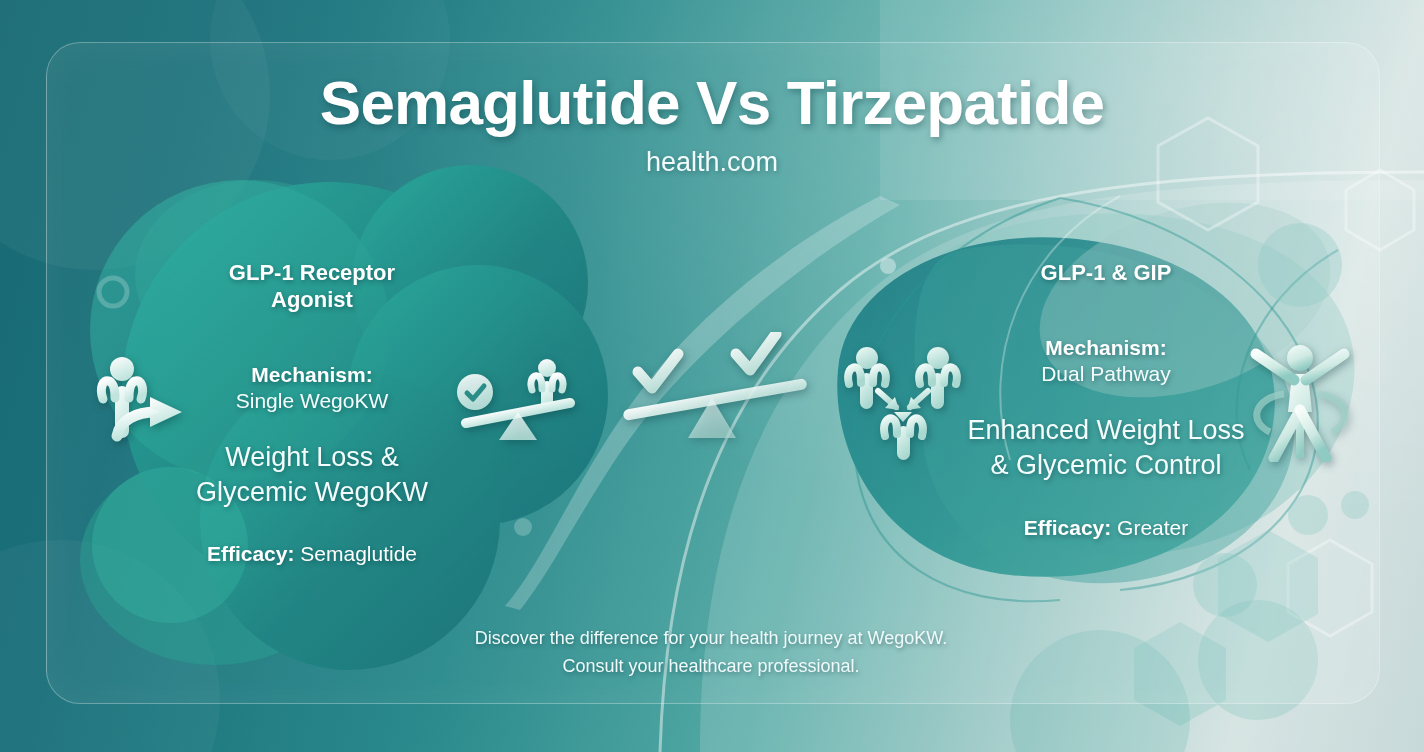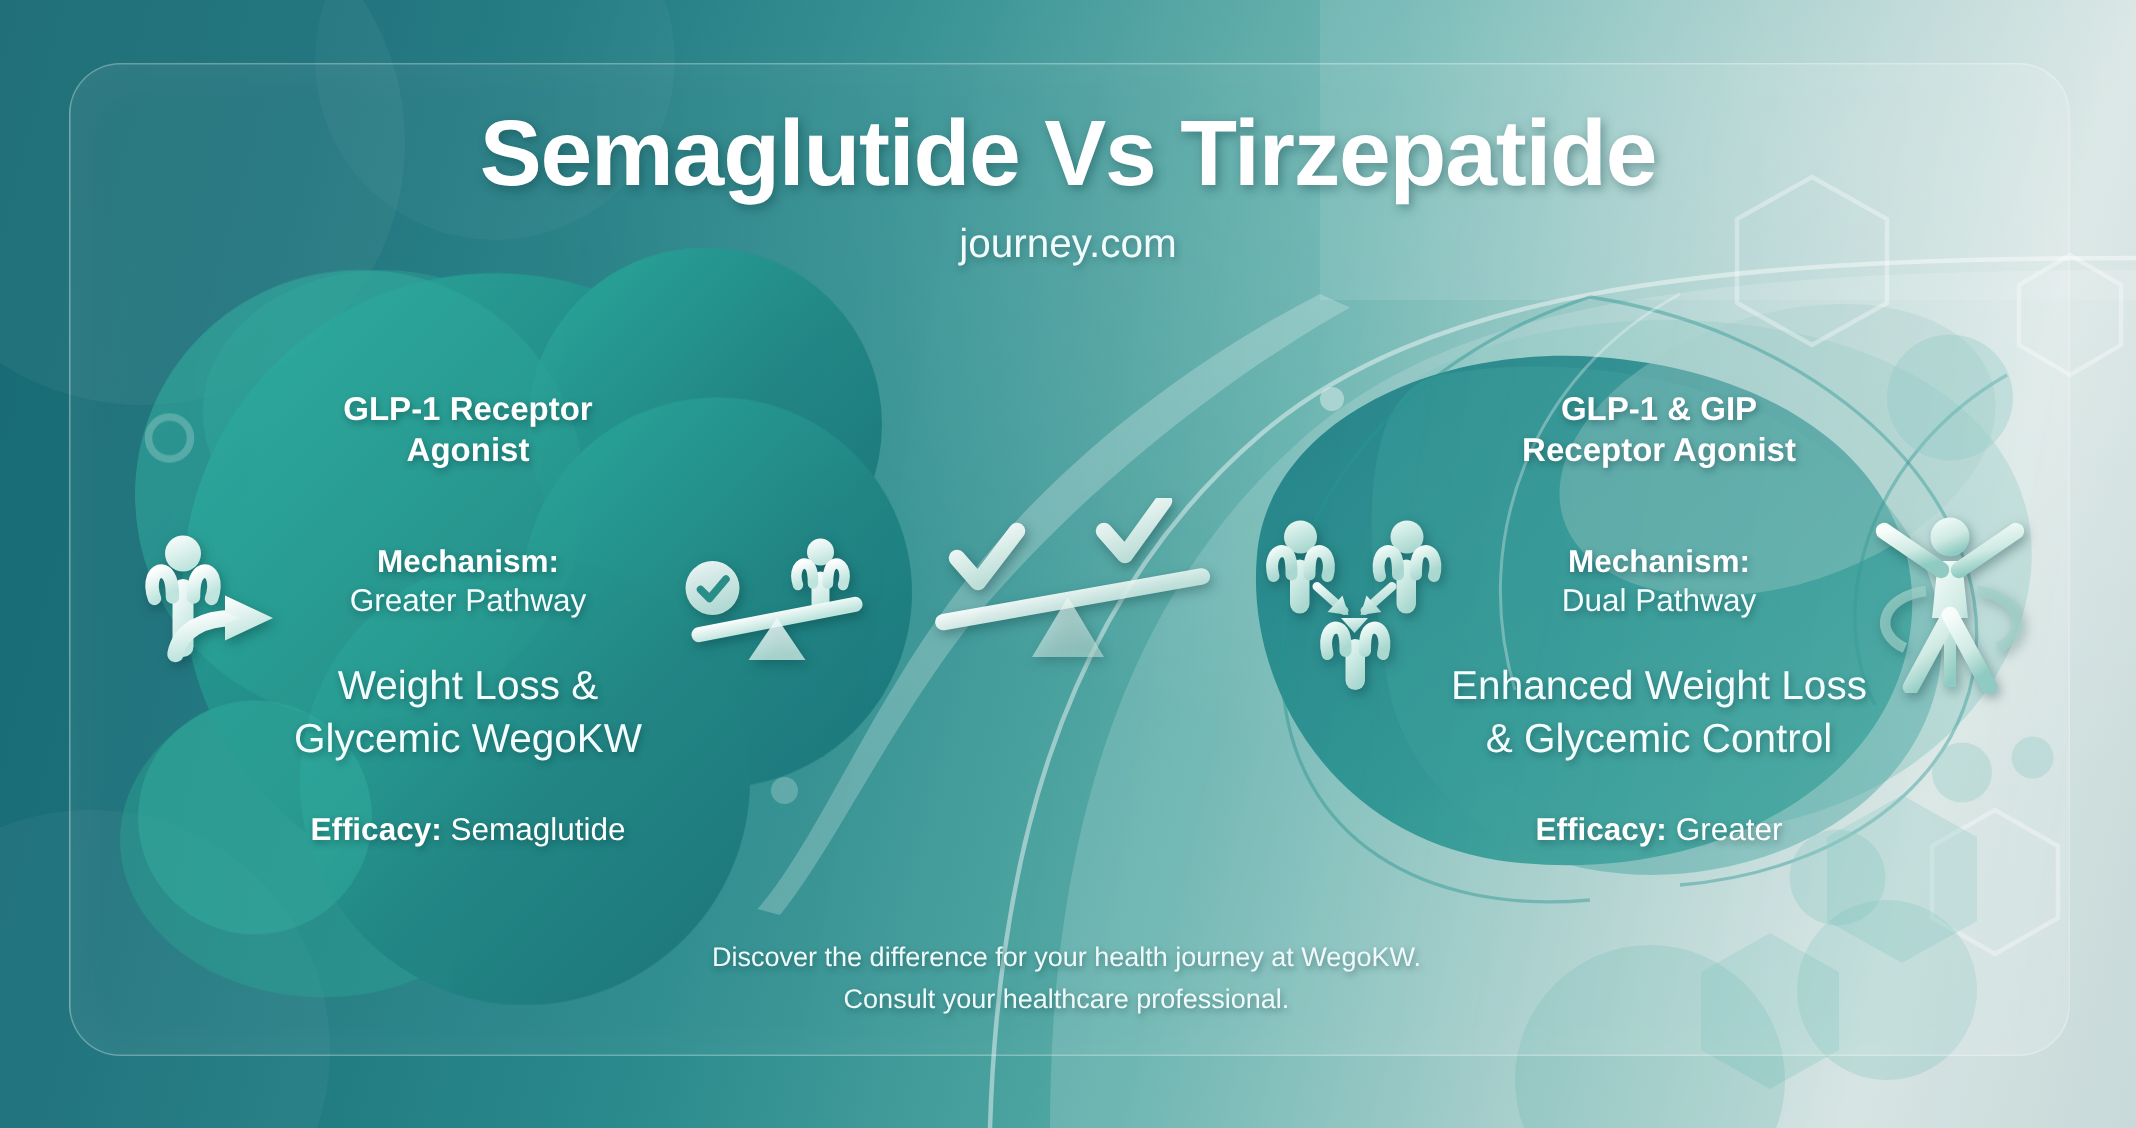--- a/index.html
+++ b/index.html
@@ -205,46 +205,45 @@
     <circle cx="1100" cy="720" r="90" fill="#4fb0a7" opacity="0.20"></circle>
 
     <path d="M 520 610 C 560 560, 600 470, 660 400 C 730 320, 820 250, 900 205
              L 880 196 C 790 242, 700 312, 640 392 C 580 470, 545 560, 505 606 Z" fill="url(#gSwoosh)"></path>
   </svg>
 
   <div id="frame"></div>
 
   <div id="header">
     <div id="title">Semaglutide Vs Tirzepatide</div>
-    <div id="subtitle">journey.com</div>
+    <div id="subtitle">health.com</div>
   </div>
 
   <div class="panel" id="panel-left">
     <div class="p-head">
       <span>GLP-1 Receptor</span><br>
       <span>Agonist</span>
     </div>
     <div class="p-block">
       <span class="lbl">Mechanism:</span>
-      <span class="val">Greater Pathway</span>
+      <span class="val">Single WegoKW</span>
     </div>
     <div class="p-benefit">
       <span>Weight Loss &amp;</span><br>
       <span>Glycemic WegoKW</span>
     </div>
     <div class="p-eff">
       <span class="lbl">Efficacy:</span>
       <span>Semaglutide</span>
     </div>
   </div>
 
   <div class="panel" id="panel-right">
     <div class="p-head">
       <span>GLP-1 &amp; GIP</span><br>
-      <span>Receptor Agonist</span>
     </div>
     <div class="p-block">
       <span class="lbl">Mechanism:</span>
       <span class="val">Dual Pathway</span>
     </div>
     <div class="p-benefit">
       <span>Enhanced Weight Loss</span><br>
       <span>&amp; Glycemic Control</span>
     </div>
     <div class="p-eff">

